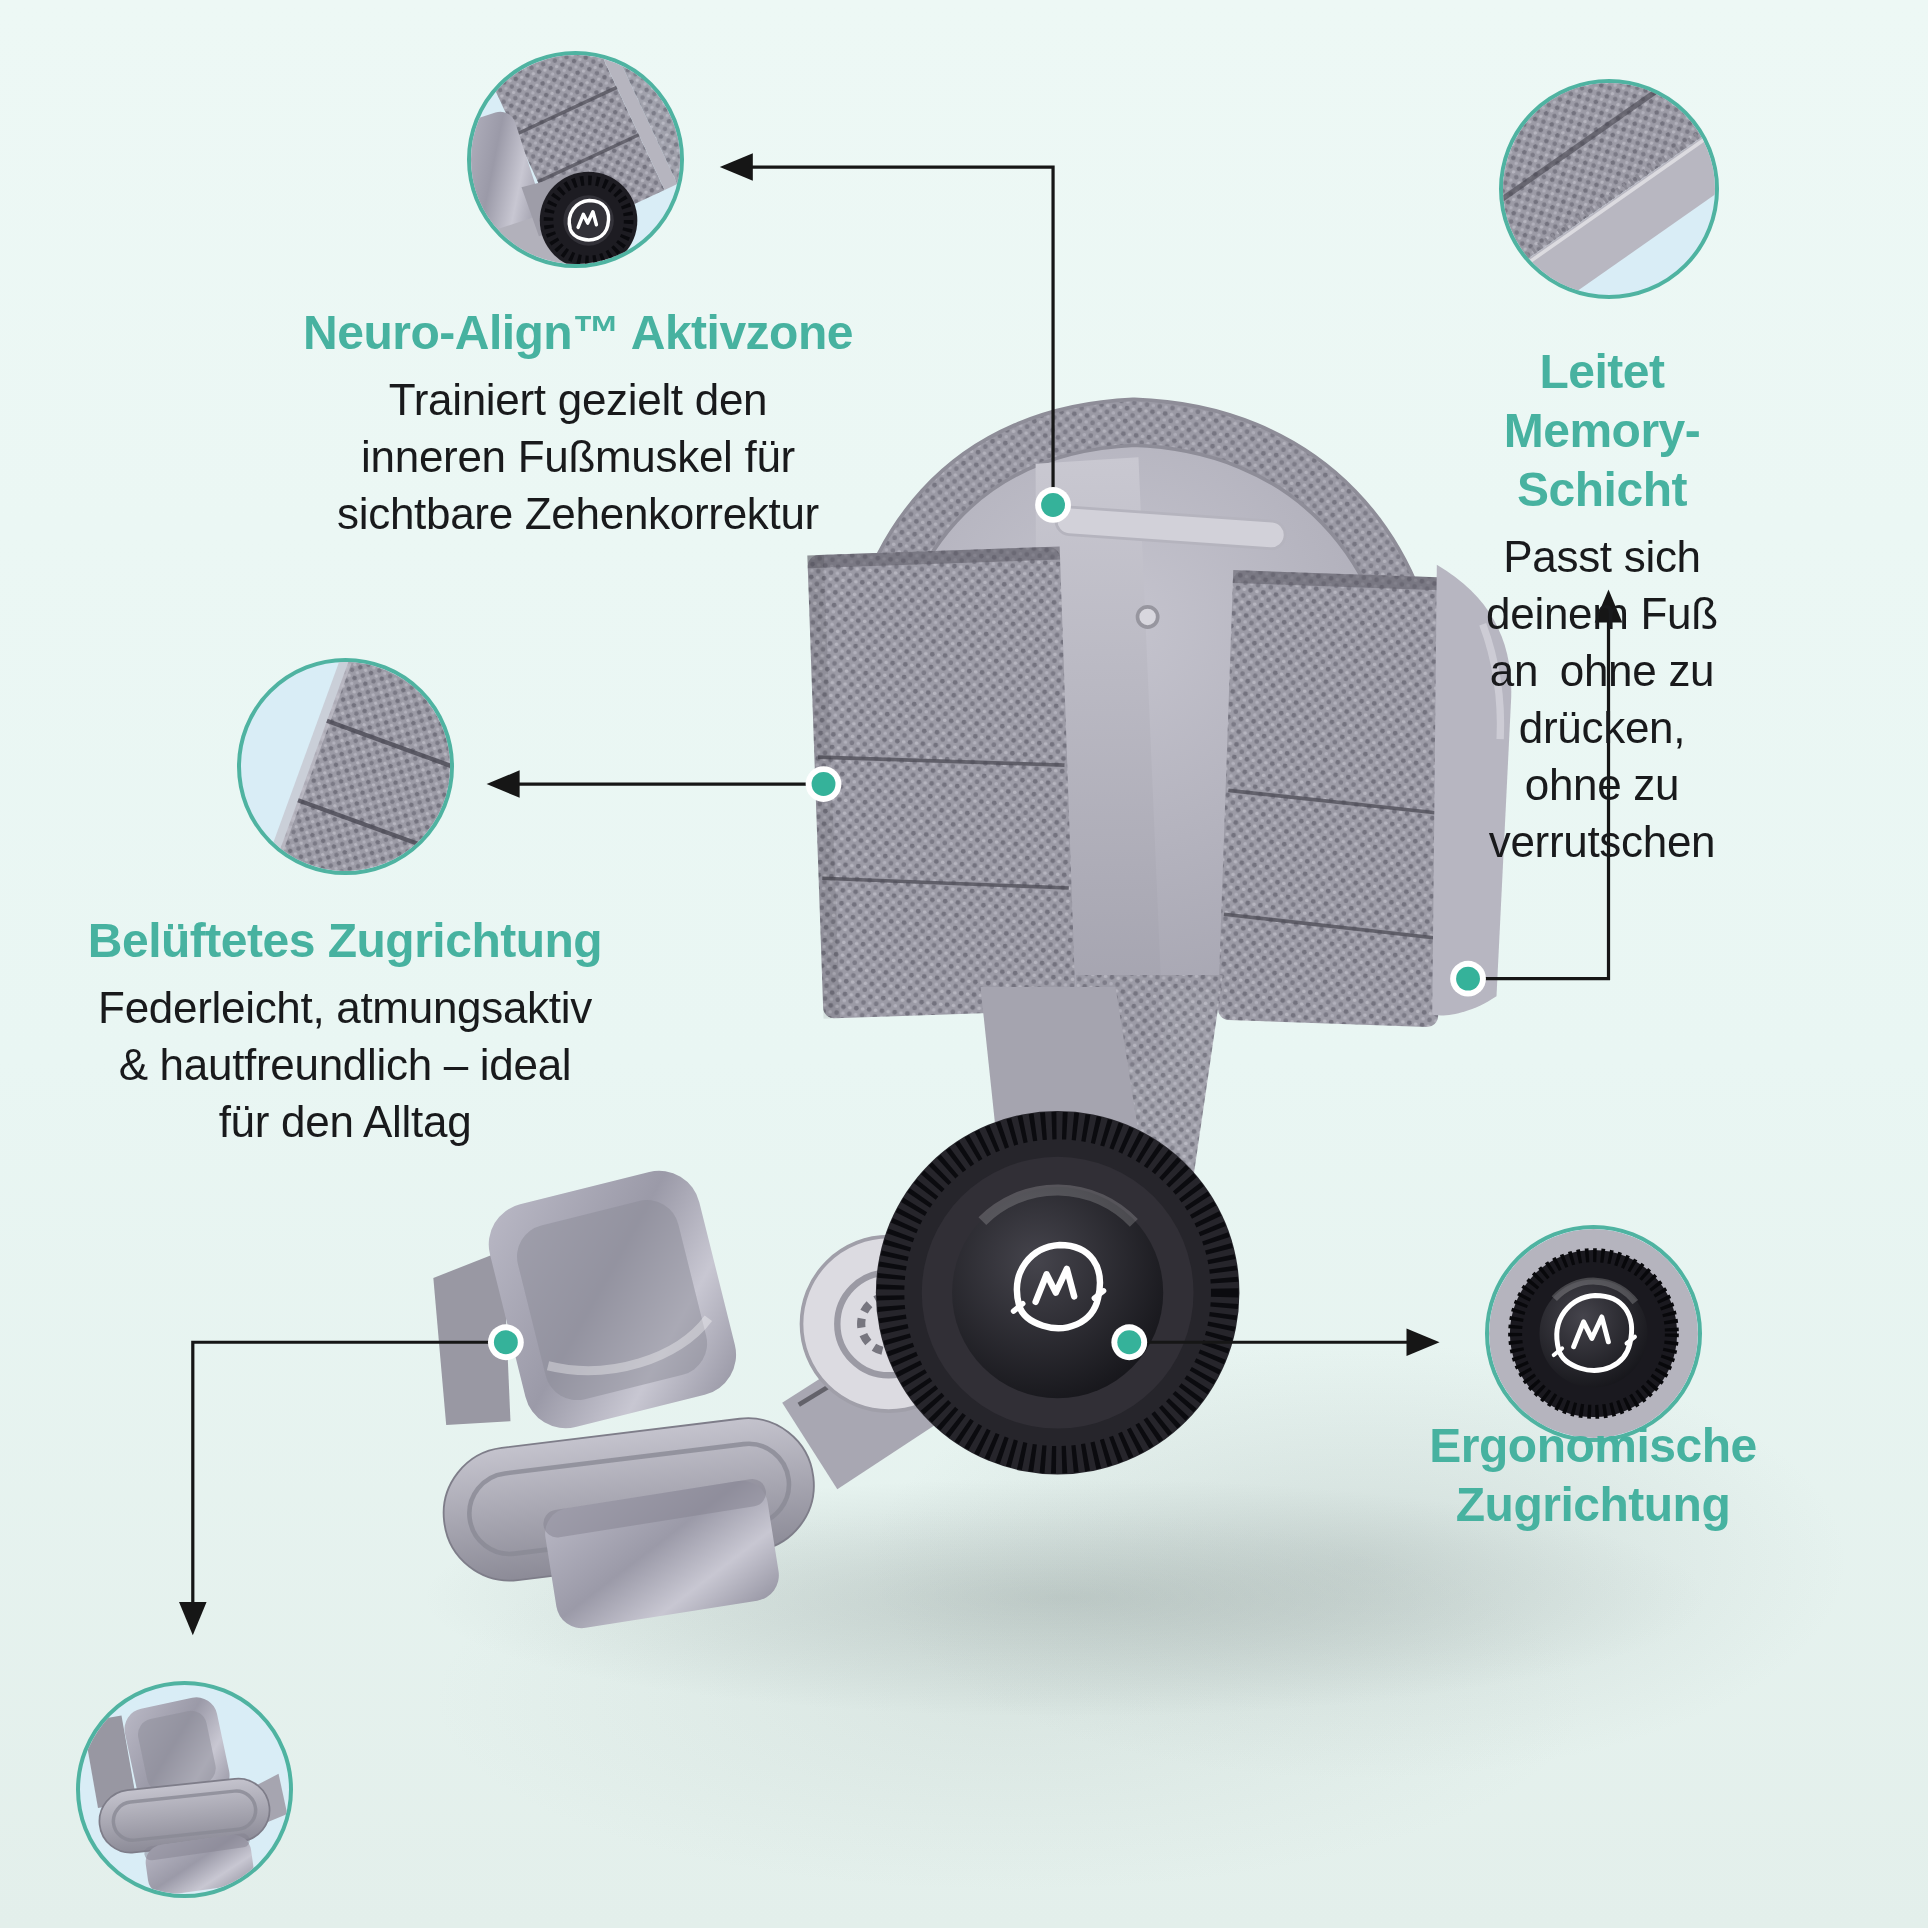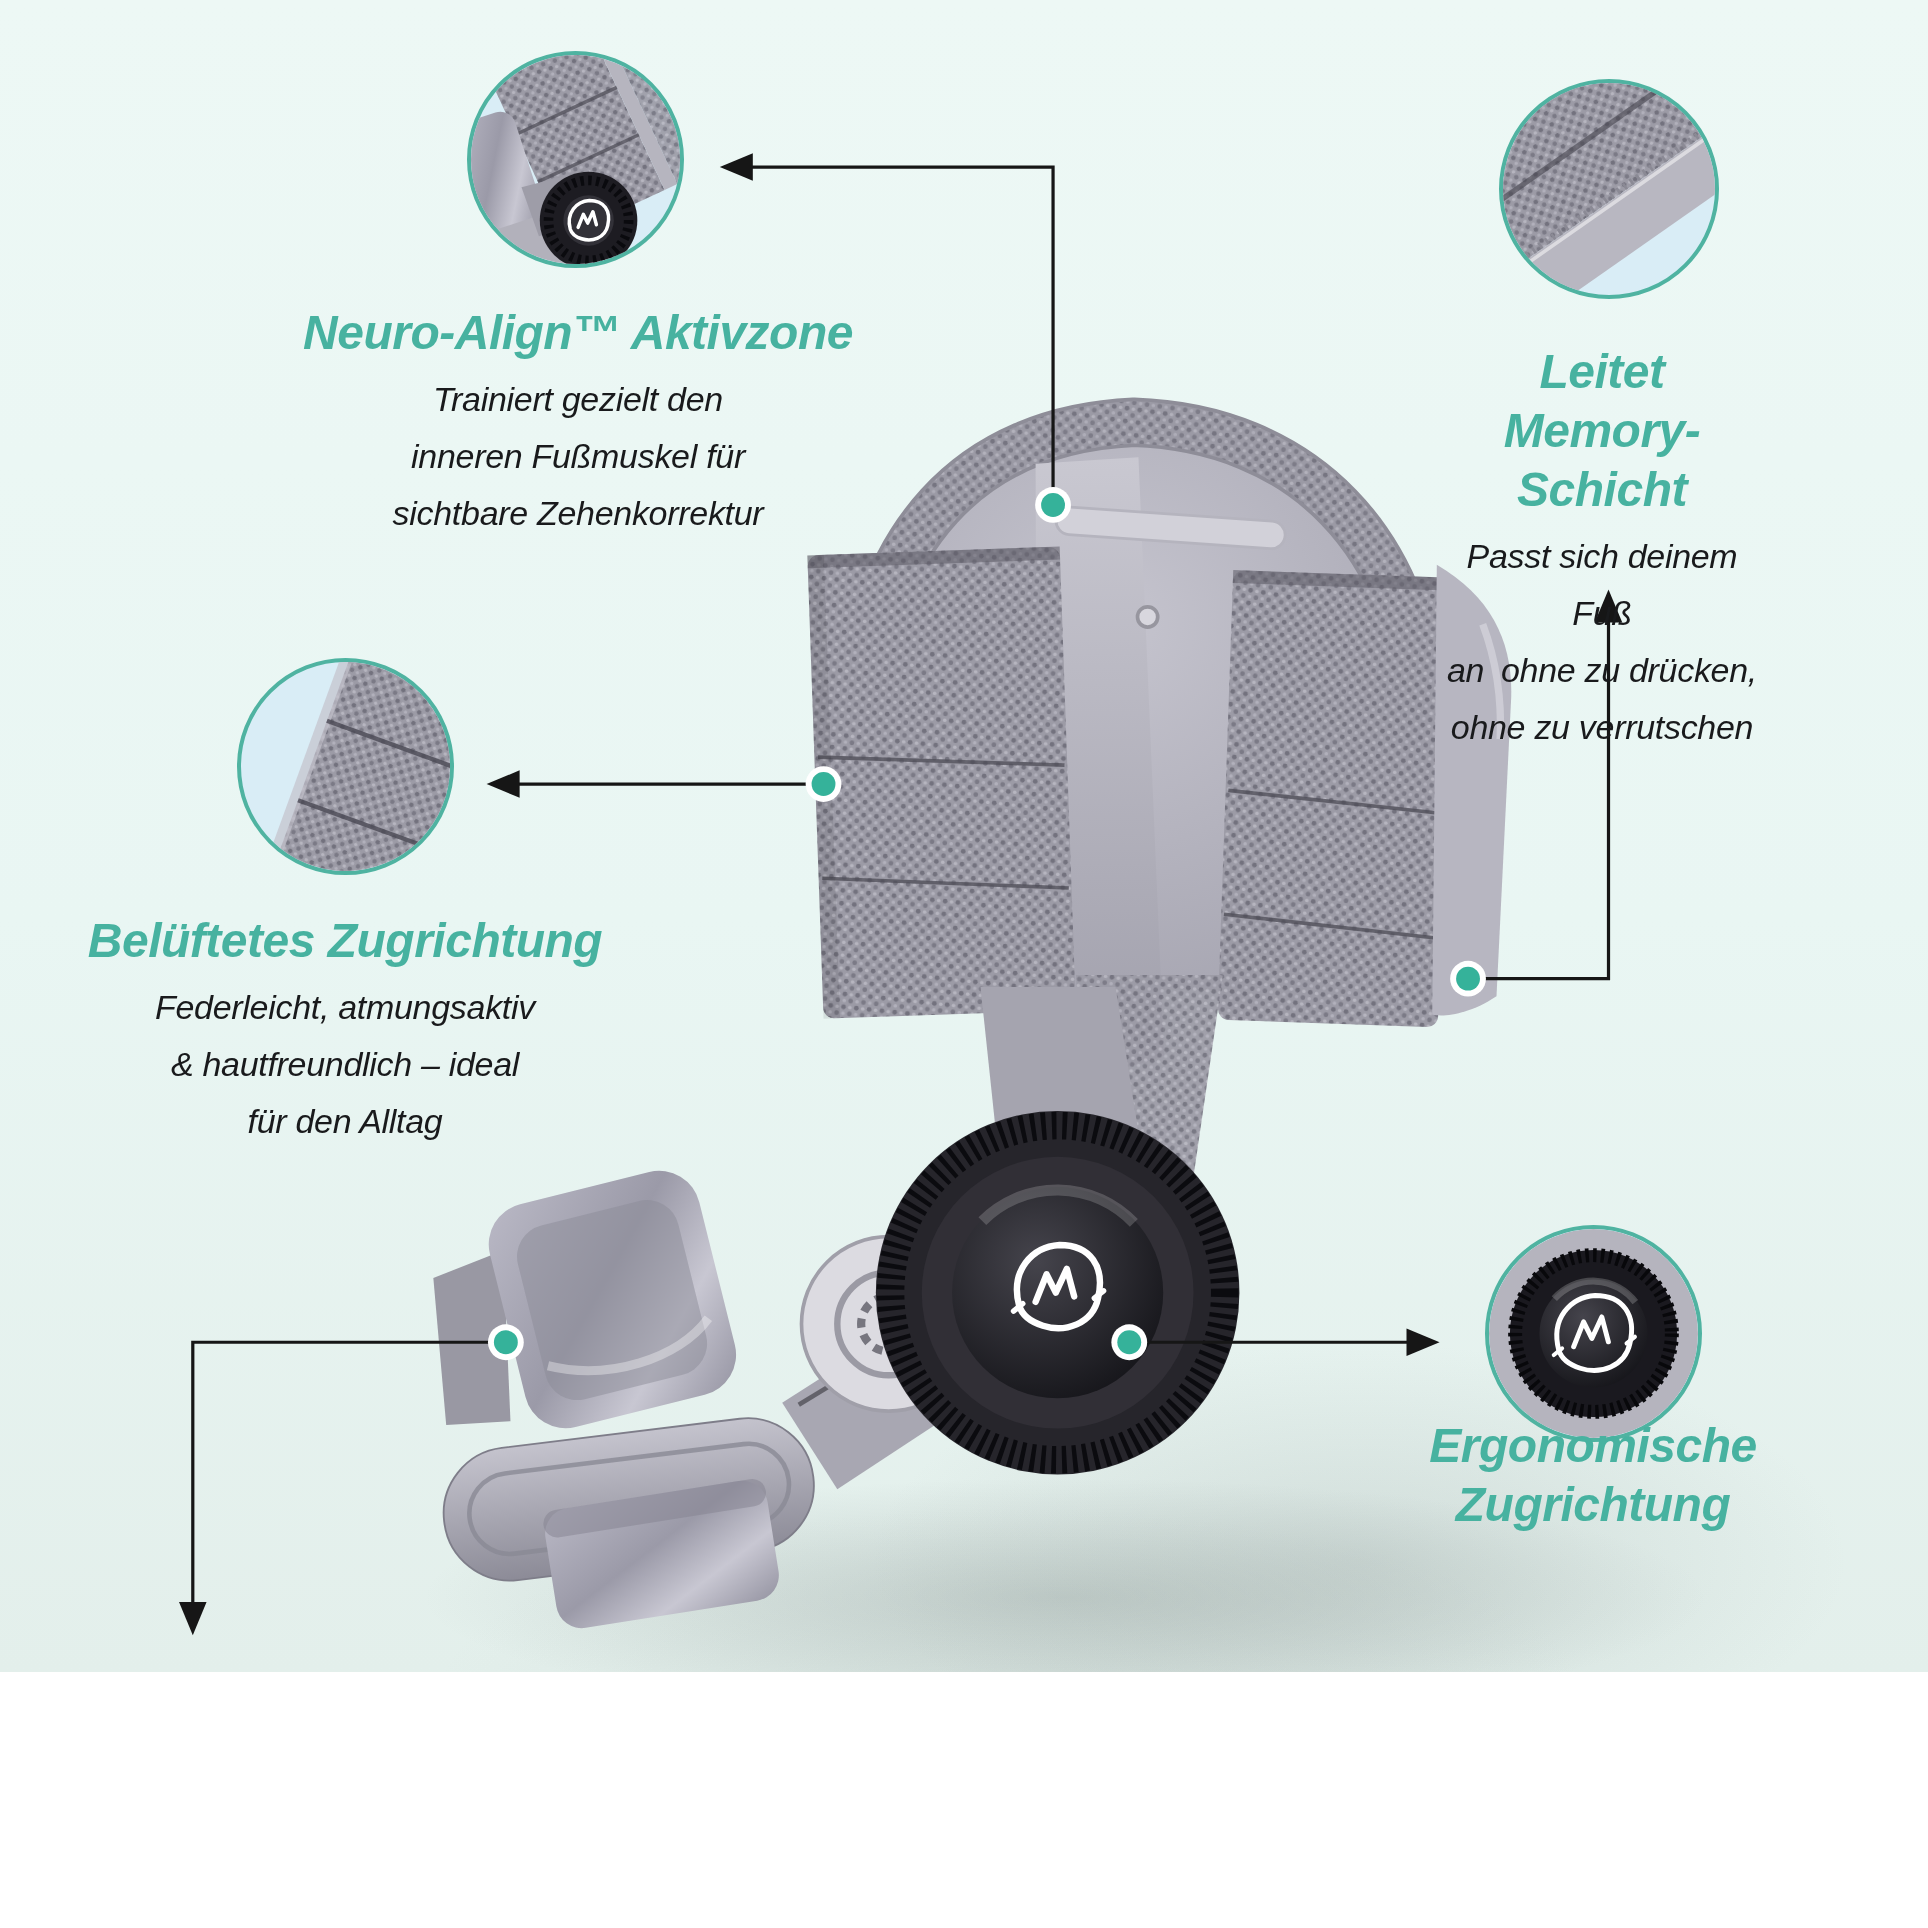--- a/index.html
+++ b/index.html
@@ -1,33 +1,32 @@
 <!DOCTYPE html>
 <html style="font-size:14.7px"><head>
 <meta charset="utf-8">
 <style>
   html,body{margin:0;padding:0;}
   body{font-family:"Liberation Sans","DejaVu Sans",sans-serif;}
   #canvas{
-    position:relative;width:1928px;height:1672px;overflow:hidden;
+    position:relative;width:1928px;height:1928px;overflow:hidden;
     background:
       radial-gradient(ellipse 698px 312px at 1359px 1561px, rgba(150,162,160,0.25), rgba(150,162,160,0) 70%),
       radial-gradient(ellipse 826px 275px at 1010px 1699px, rgba(160,172,168,0.16), rgba(160,172,168,0) 70%),
       linear-gradient(180deg,#edf8f5 0%,#e9f6f3 55%,#e3efeb 100%);
-    font-style: italic;
   }
   .callout{position:absolute;}
   .callout.centered{transform:translateX(-50%);text-align:center;}
   .callout.left{text-align:left;}
   .callout h2{
     margin:0;font-size:48px;line-height:59px;font-weight:bold;
     color:#47b2a0;white-space:pre-line;letter-spacing:-0.5px;
   }
   .callout p{
-    margin:9.2px 0 0 0;font-size:34px;line-height:57px;color:#191a1c;
+    margin:9.2px 0 0 0;font-size:44px;line-height:57px;color:#191a1c;
     white-space:pre-line;font-weight:400;letter-spacing:-0.3px;
   }
   .detail-circle{
     position:absolute;border:4.6px solid #4fb3a1;border-radius:50%;
     overflow:hidden;background:#d9edf6;box-sizing:border-box;
   }
   .detail-circle svg{display:block;width:100%;height:100%;}
   #product-layer,#annotation-layer{position:absolute;left:0;top:0;}
 </style>
 </head>

